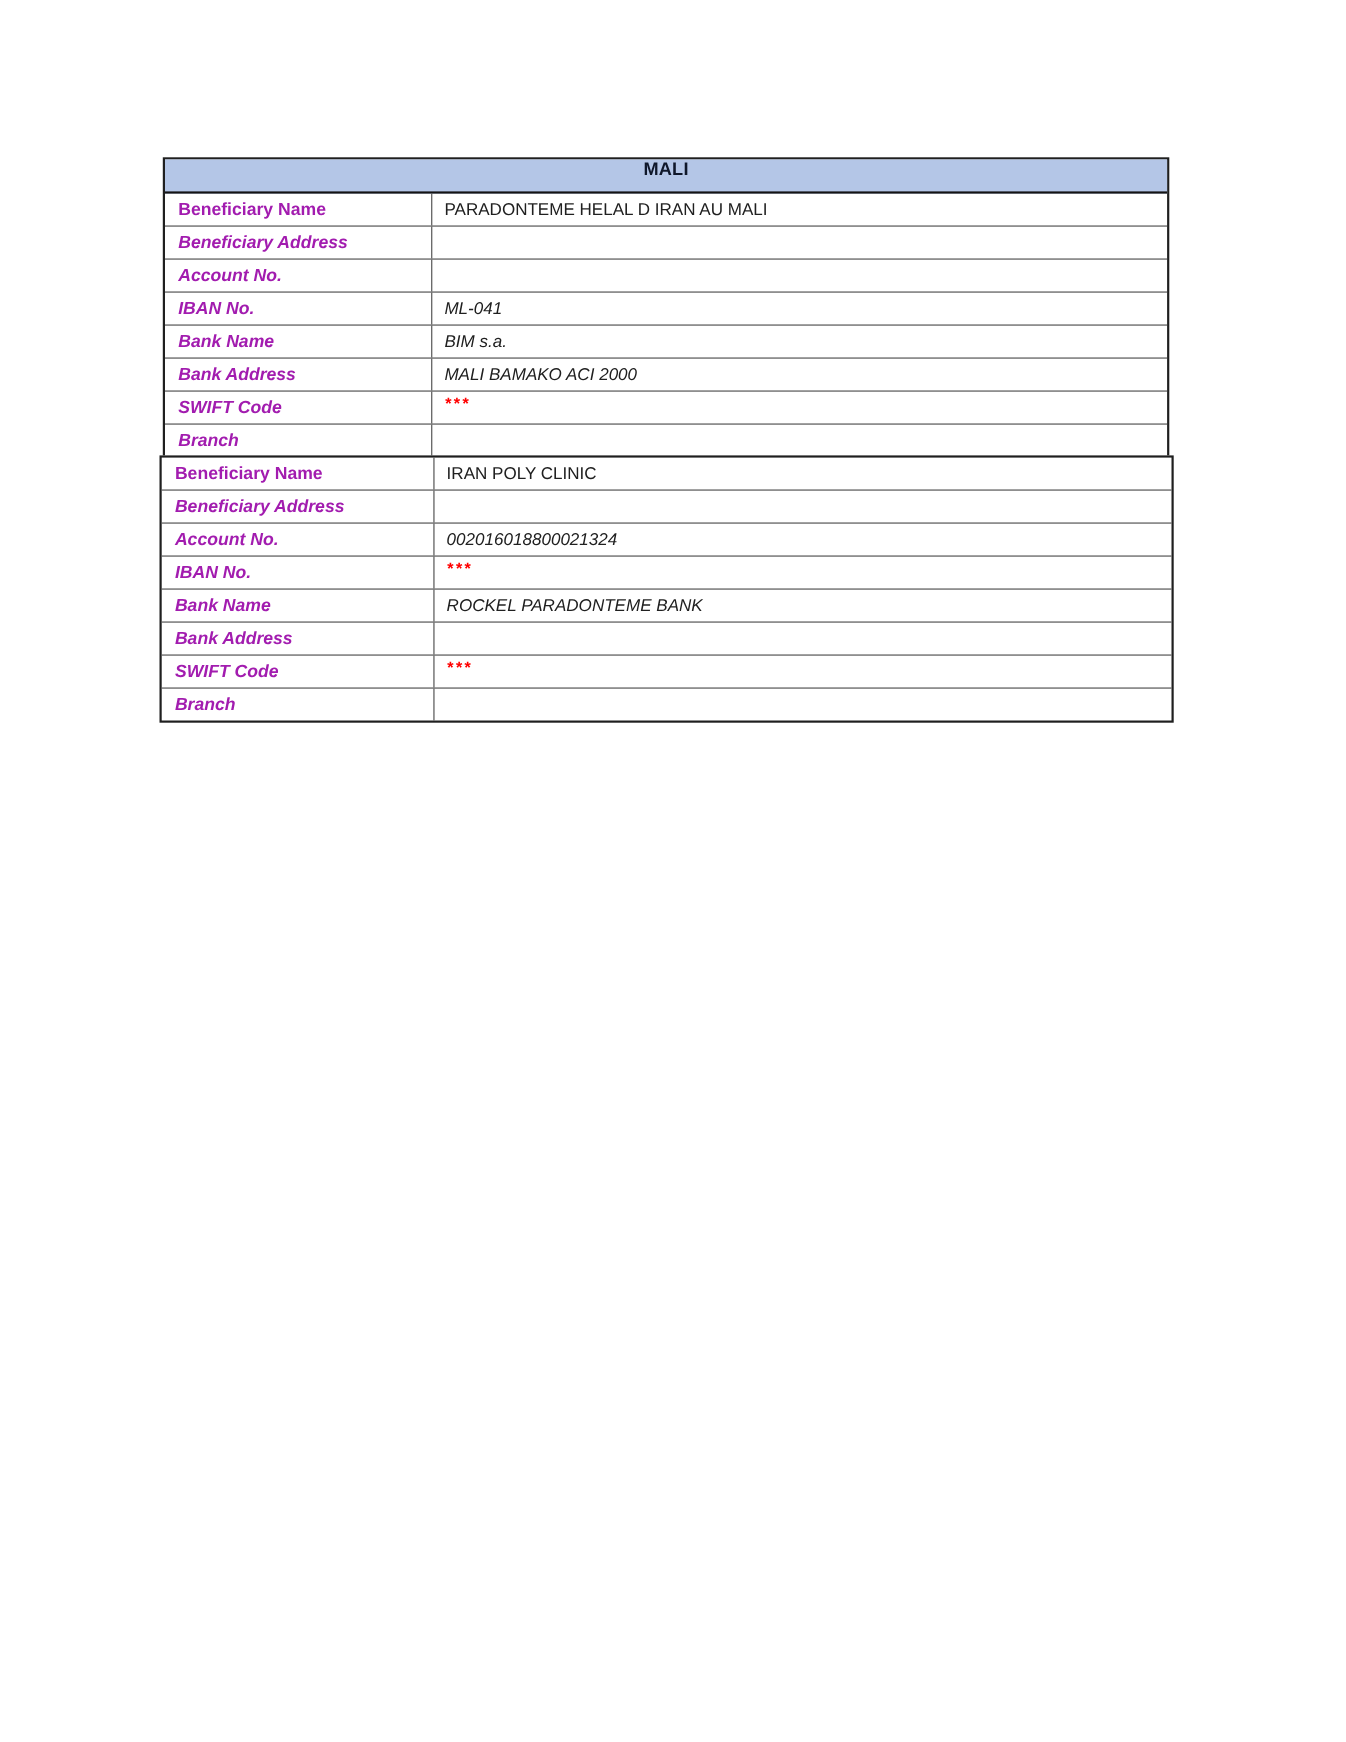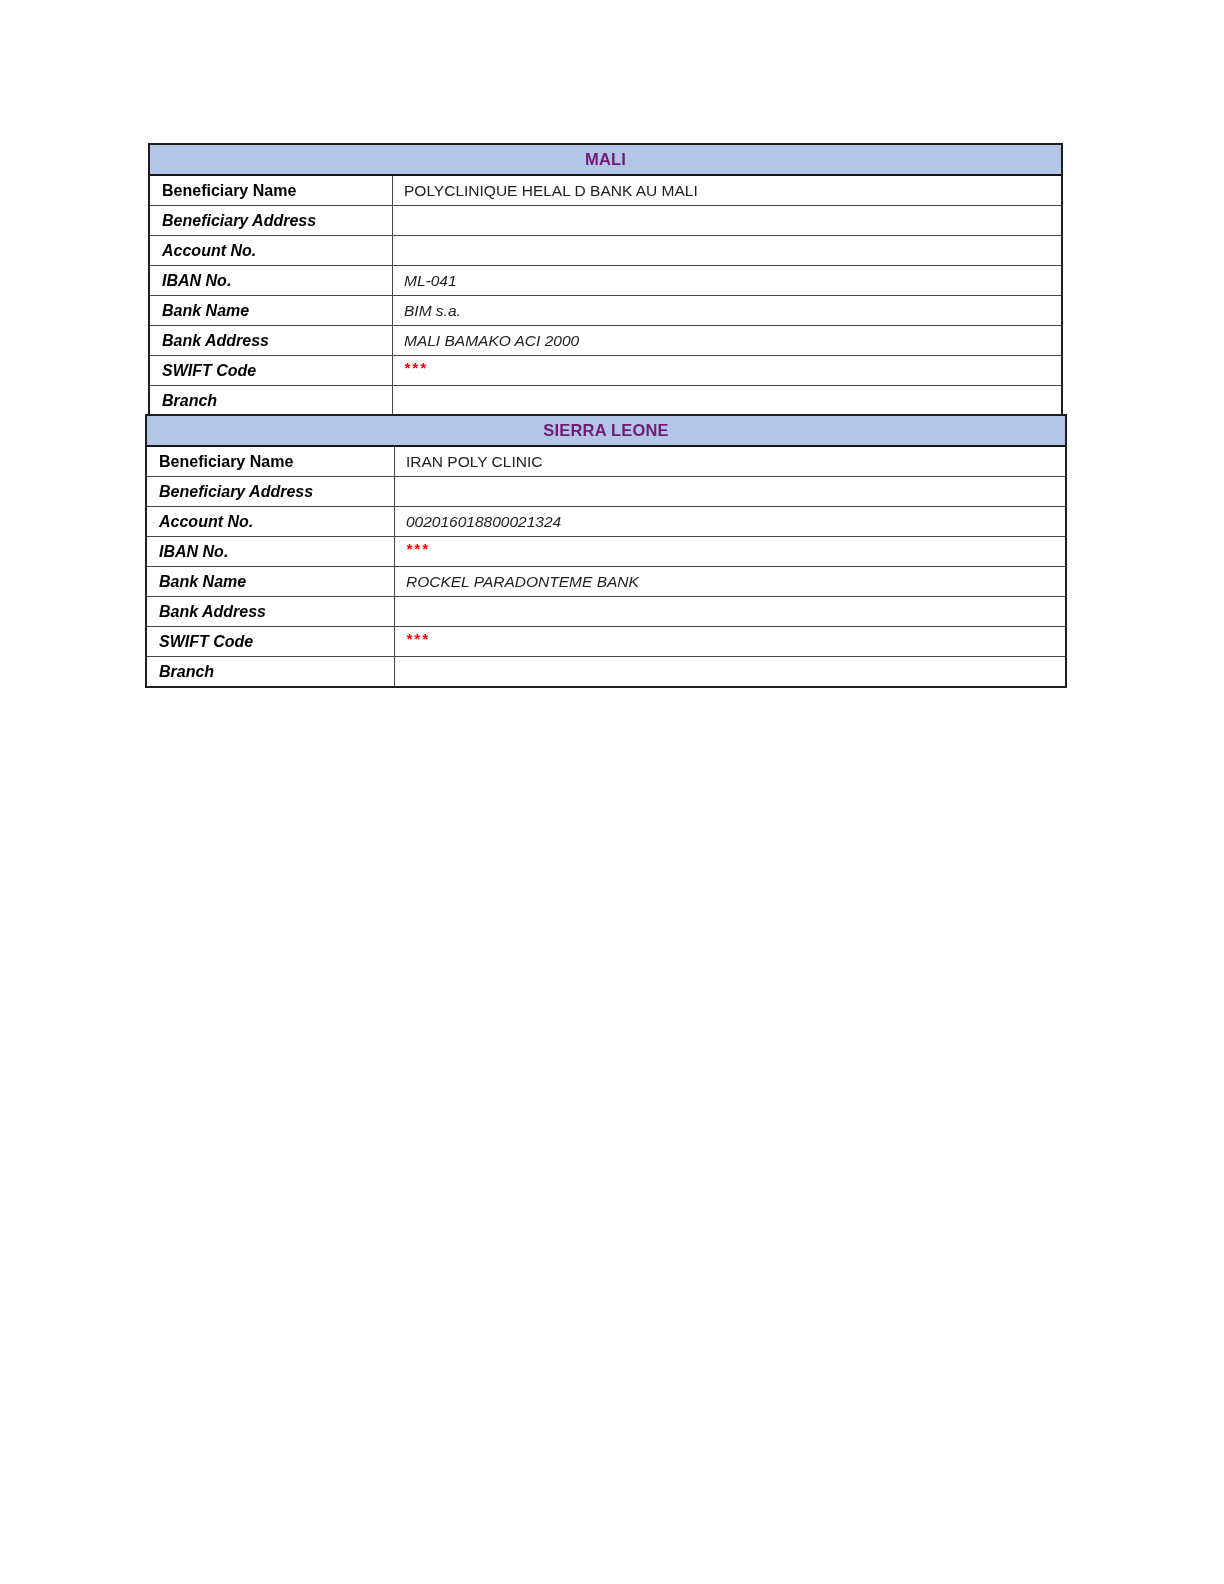--- a/index.html
+++ b/index.html
@@ -27,47 +27,47 @@
     width: 915px;
   }
   .bank-table.t2 {
     left: 145px;
     top: 414px;
     width: 922px;
   }
   .thead {
     height: 29px;
     display: flex;
-    align-items: center;
+    align-items: flex-start;
     justify-content: center;
     font-weight: 700;
     font-size: 16.5px;
     letter-spacing: 0.2px;
-    color: #701a75;
+    color: #0f172a;
     border-bottom: 2.5px solid #141414;
   }
   .trow {
     display: grid;
     height: 29px;
   }
   .t1 .trow { grid-template-columns: 243px 1fr; }
   .t2 .trow { grid-template-columns: 248px 1fr; }
   .trow + .trow { border-top: 1.6px solid #474747; font-style: italic; }
   .cell {
     display: flex;
     align-items: center;
     overflow: hidden;
     white-space: nowrap;
   }
   .cell.label {
     font-weight: 700;
     font-size: 16px;
     padding-left: 12px;
     border-right: 1.6px solid #474747;
-    color: #000000;
+    color: #a21caf;
   }
   .cell.value {
     font-size: 15.5px;
     padding-left: 11px;
     color: #202020;
   }
   .cell.value.redacted {
     font-weight: 700;
     letter-spacing: 2px;
     font-size: 15px;
@@ -77,21 +77,21 @@
 </style>
 </head>
 <body>
 
 <div class="bank-table t1">
   <div class="thead" style="background: rgb(180, 198, 231);">
     <span>MALI</span>
   </div>
   <div class="trow">
     <div class="cell label">Beneficiary Name</div>
-    <div class="cell value">POLYCLINIQUE HELAL D BANK AU MALI</div>
+    <div class="cell value">PARADONTEME HELAL D IRAN AU MALI</div>
   </div>
   <div class="trow">
     <div class="cell label">Beneficiary Address</div>
   </div>
   <div class="trow">
     <div class="cell label">Account No.</div>
   </div>
   <div class="trow">
     <div class="cell label">IBAN No.</div>
     <div class="cell value">ML-041</div>
@@ -107,23 +107,20 @@
   <div class="trow">
     <div class="cell label">SWIFT Code</div>
     <div class="cell value redacted" style="color: rgb(255, 0, 0);">***</div>
   </div>
   <div class="trow">
     <div class="cell label">Branch</div>
   </div>
 </div>
 
 <div class="bank-table t2">
-  <div class="thead" style="background: rgb(180, 198, 231);">
-    <span>SIERRA LEONE</span>
-  </div>
   <div class="trow">
     <div class="cell label">Beneficiary Name</div>
     <div class="cell value">IRAN POLY CLINIC</div>
   </div>
   <div class="trow">
     <div class="cell label">Beneficiary Address</div>
   </div>
   <div class="trow">
     <div class="cell label">Account No.</div>
     <div class="cell value">002016018800021324</div>

